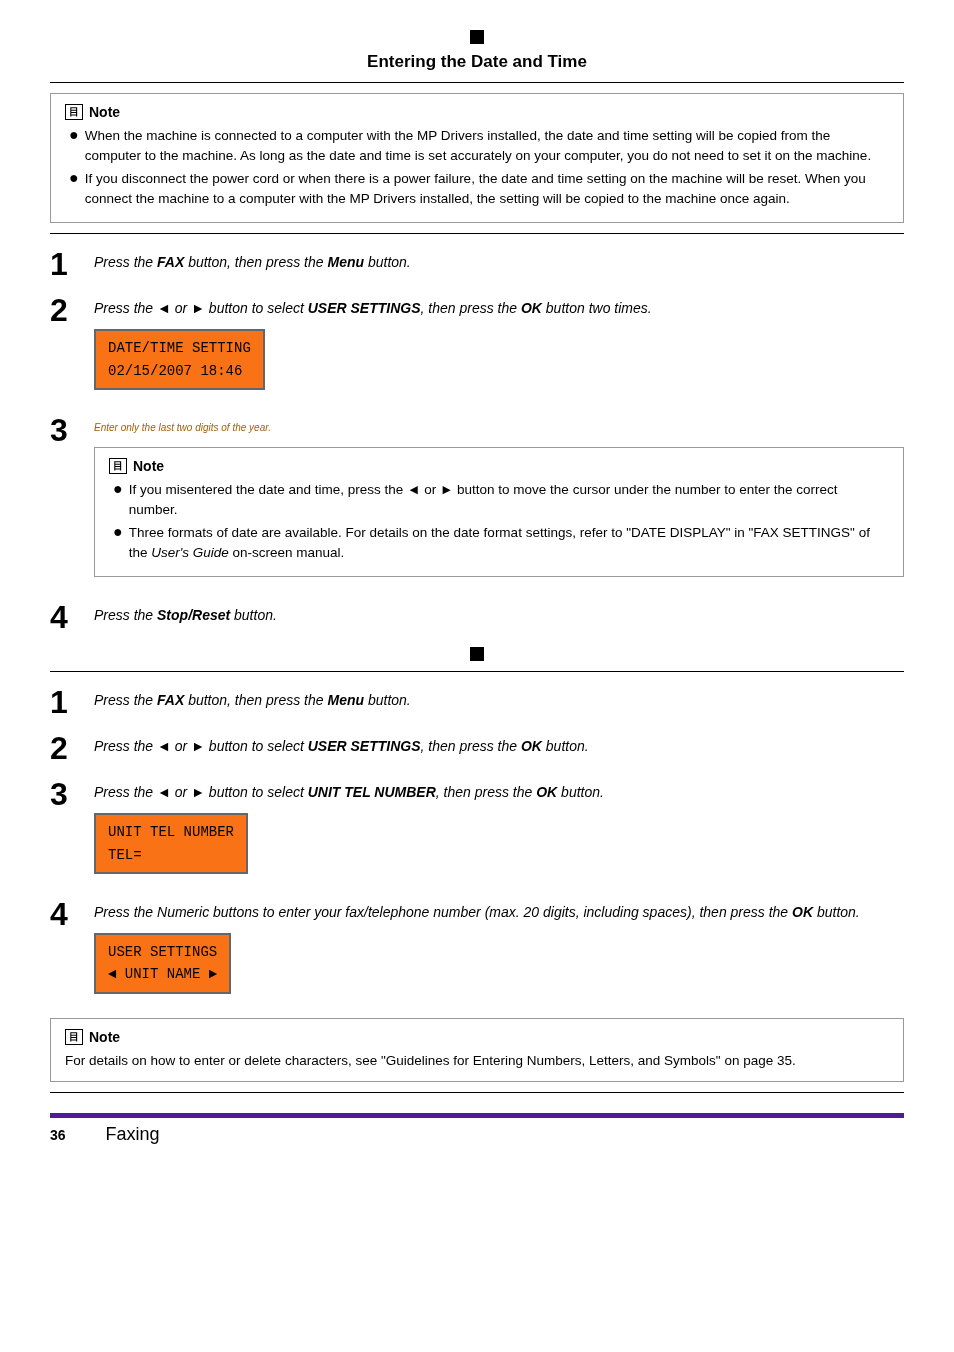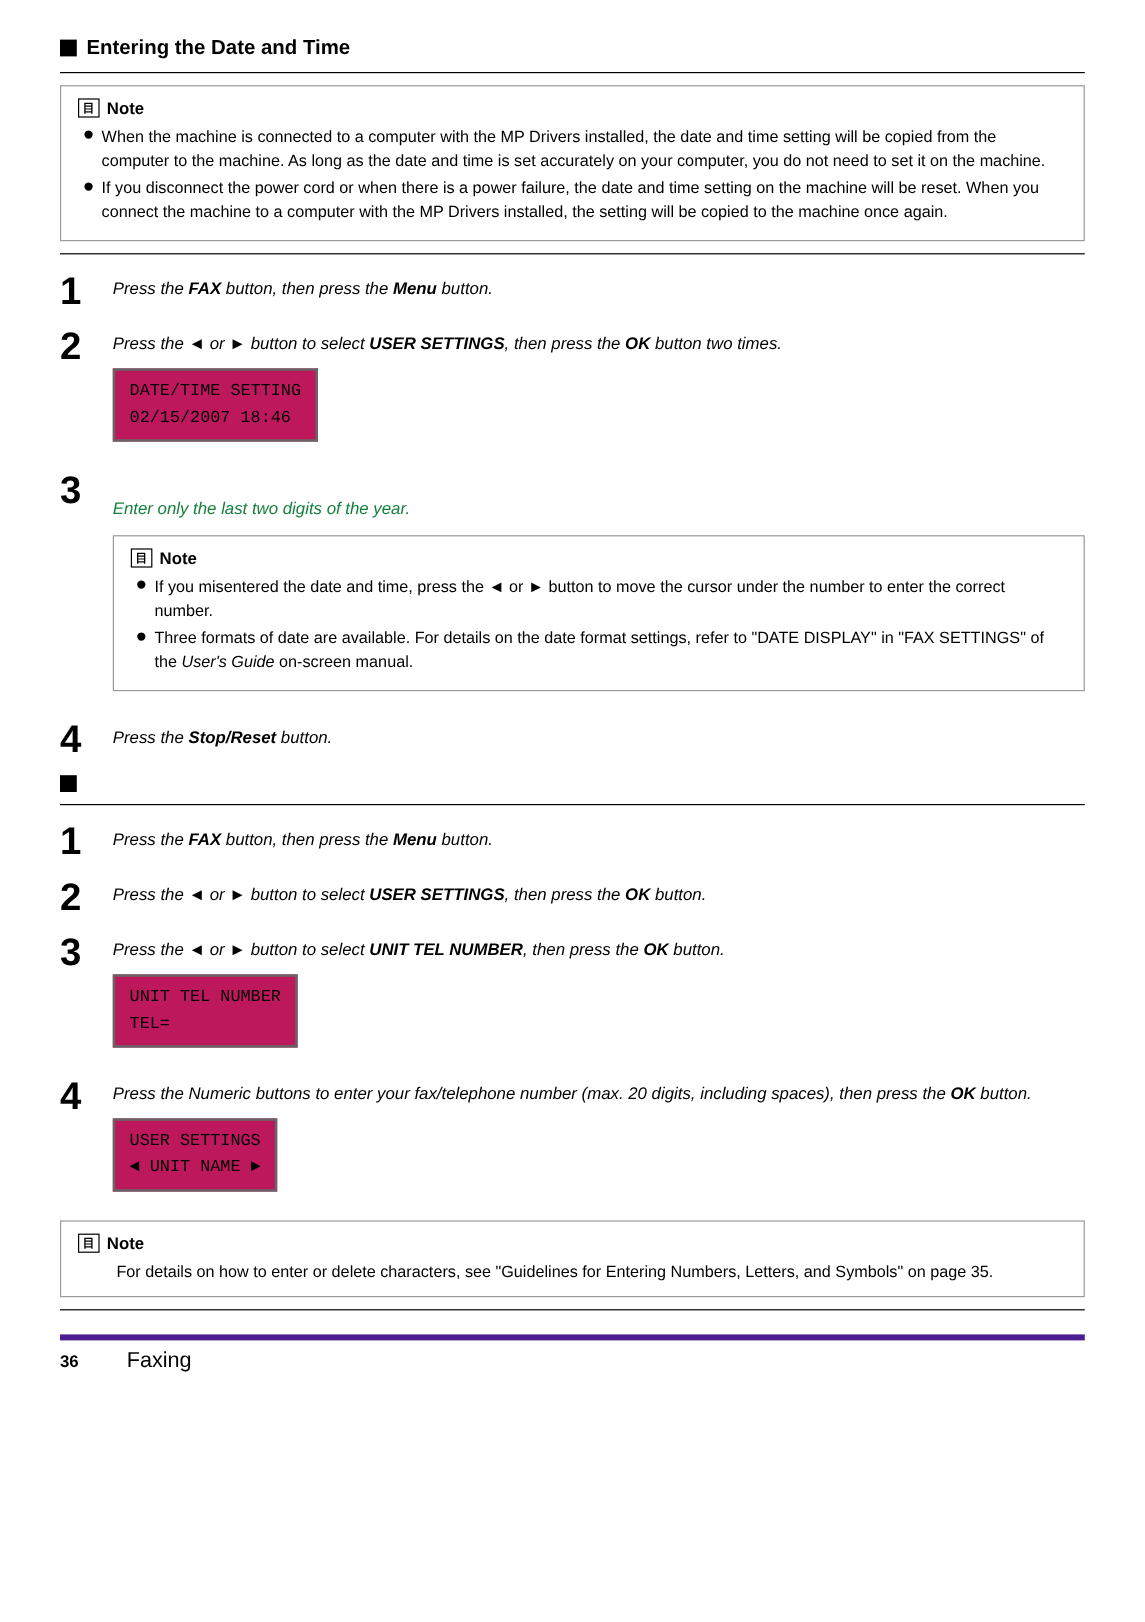--- a/index.html
+++ b/index.html
@@ -13,20 +13,21 @@
       padding: 30px 50px 30px 50px;
     }
 
     .section-title {
       font-size: 17px;
       font-weight: bold;
       display: flex;
       align-items: center;
       gap: 8px;
       margin-bottom: 10px;
+      flex-direction: column;
     }
 
     .section-title .square-icon {
       width: 14px;
       height: 14px;
       background: #000;
       display: inline-block;
       flex-shrink: 0;
     }
 
@@ -79,21 +80,20 @@
 
     .note-box ul li .bullet {
       flex-shrink: 0;
       font-size: 16px;
       line-height: 1.1;
     }
 
     .note-box p {
       font-size: 13.5px;
       line-height: 1.5;
-      margin-left: 32px;
     }
 
     .step {
       display: flex;
       align-items: flex-start;
       gap: 16px;
       margin: 14px 0;
     }
 
     .step-number {
@@ -109,33 +109,33 @@
       padding-top: 4px;
     }
 
     .step-content p {
       font-size: 14px;
       line-height: 1.5;
       font-style: italic;
     }
 
     .step-content .sub-note {
-      font-size: 14px;
-      margin-top: 17px;
-      color: #15803d;
+      font-size: 10px;
+      margin-top: 2px;
+      color: #a16207;
     }
 
     .lcd-box {
       font-family: 'Courier New', Courier, monospace;
       font-size: 14px;
       border: 2px solid #666;
       display: inline-block;
       padding: 6px 12px;
       margin: 10px 0 10px 0;
-      background: #be185d;
+      background: #f97316;
       line-height: 1.6;
     }
 
     .footer {
       border-top: 5px solid #4c1d95;
       margin-top: 20px;
       padding-top: 6px;
       display: flex;
       align-items: center;
       gap: 40px;

